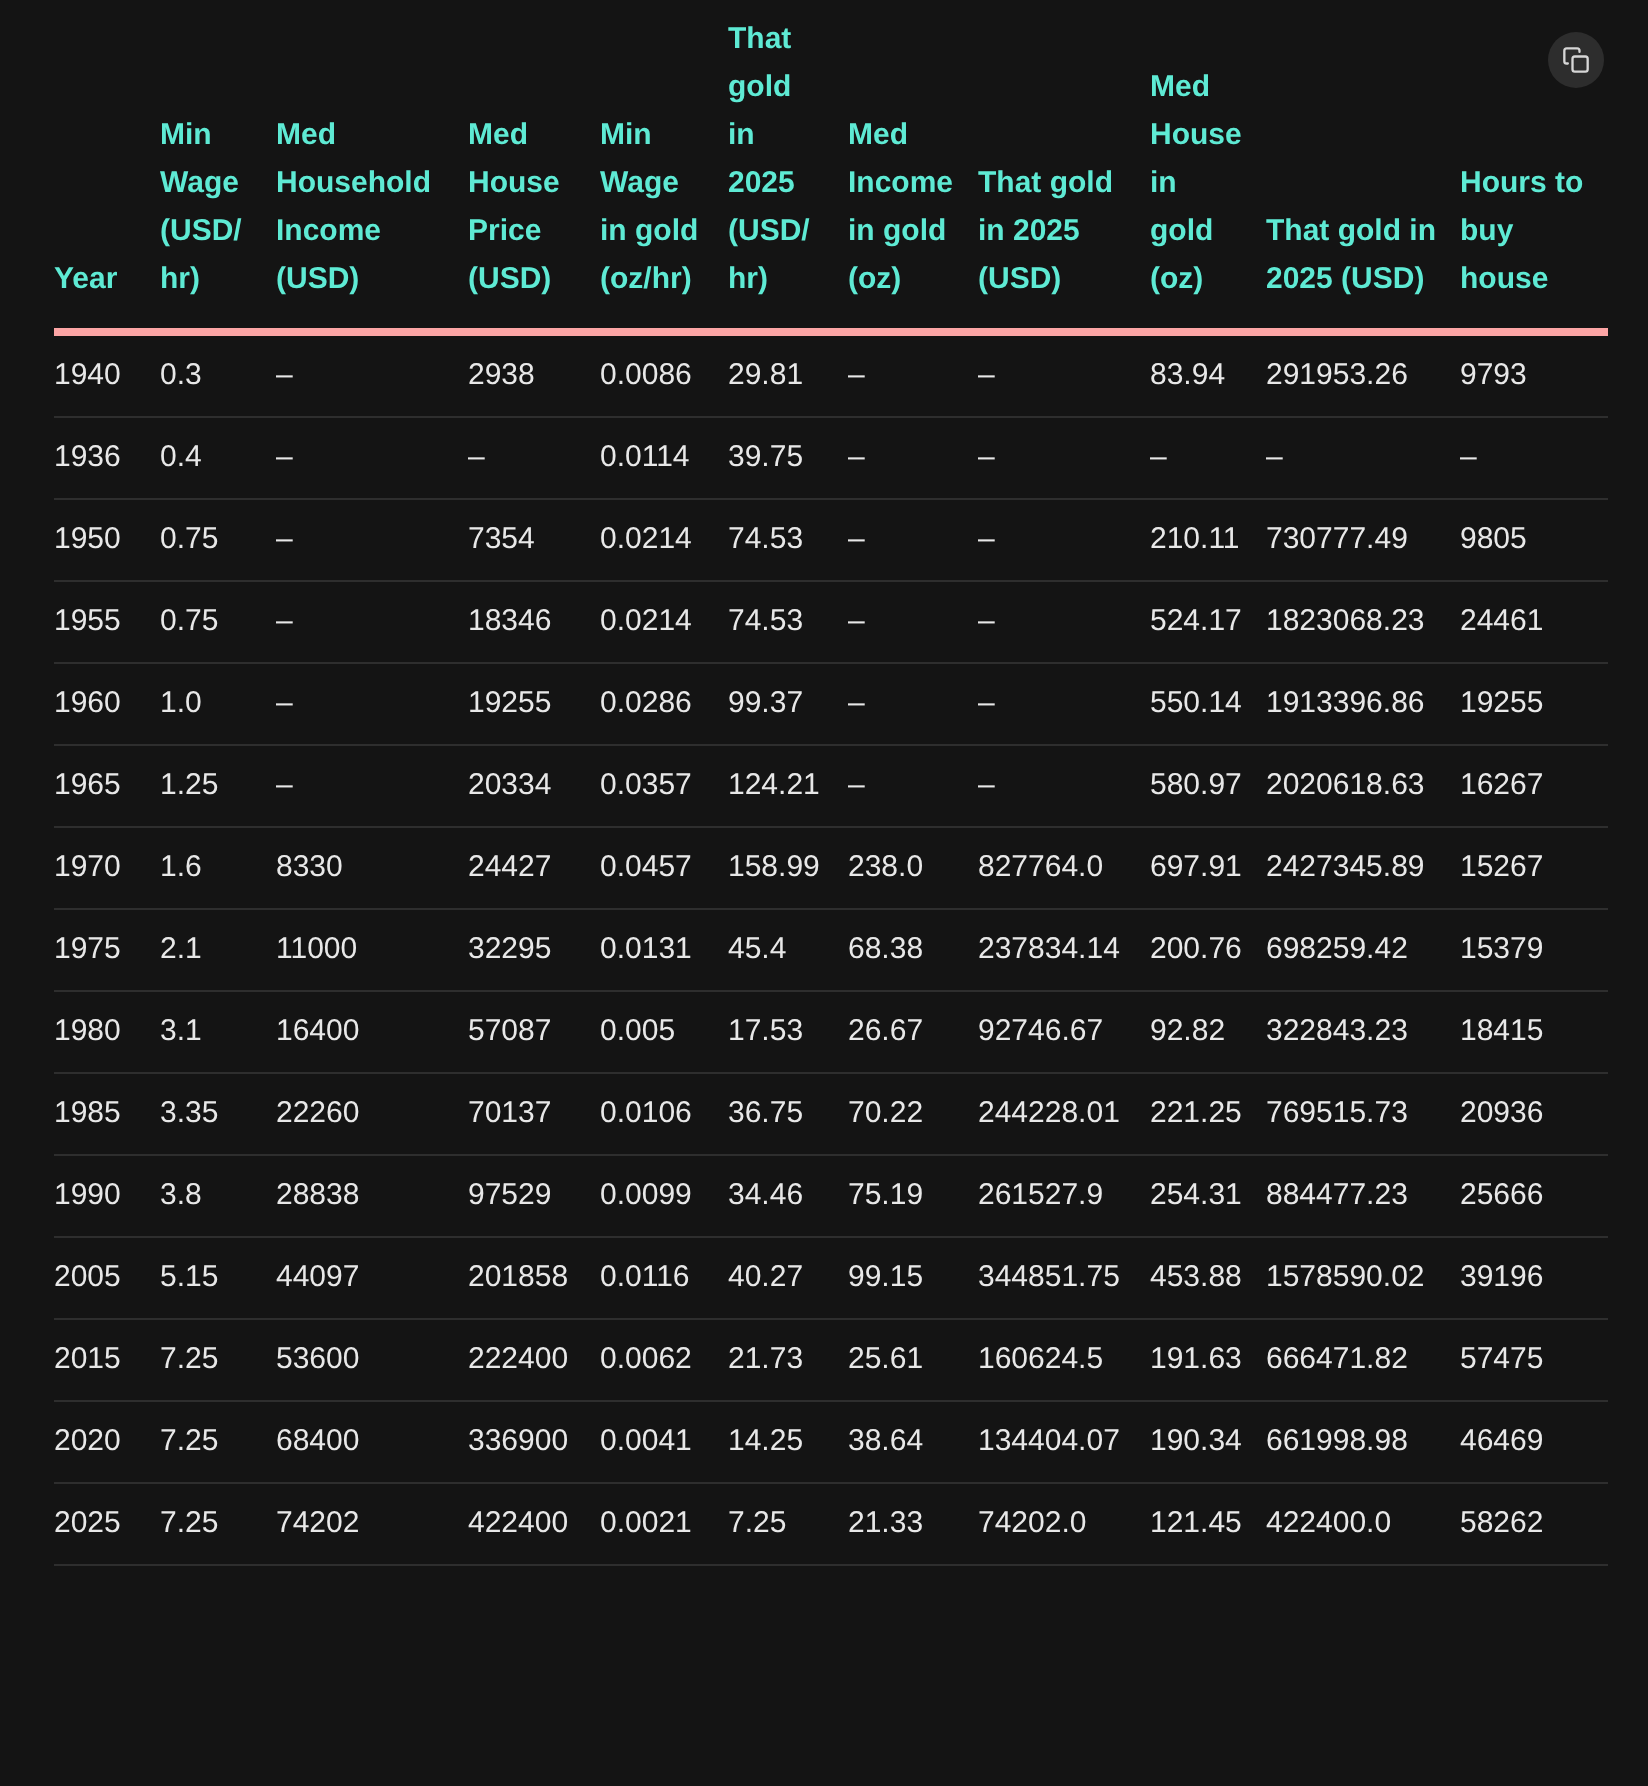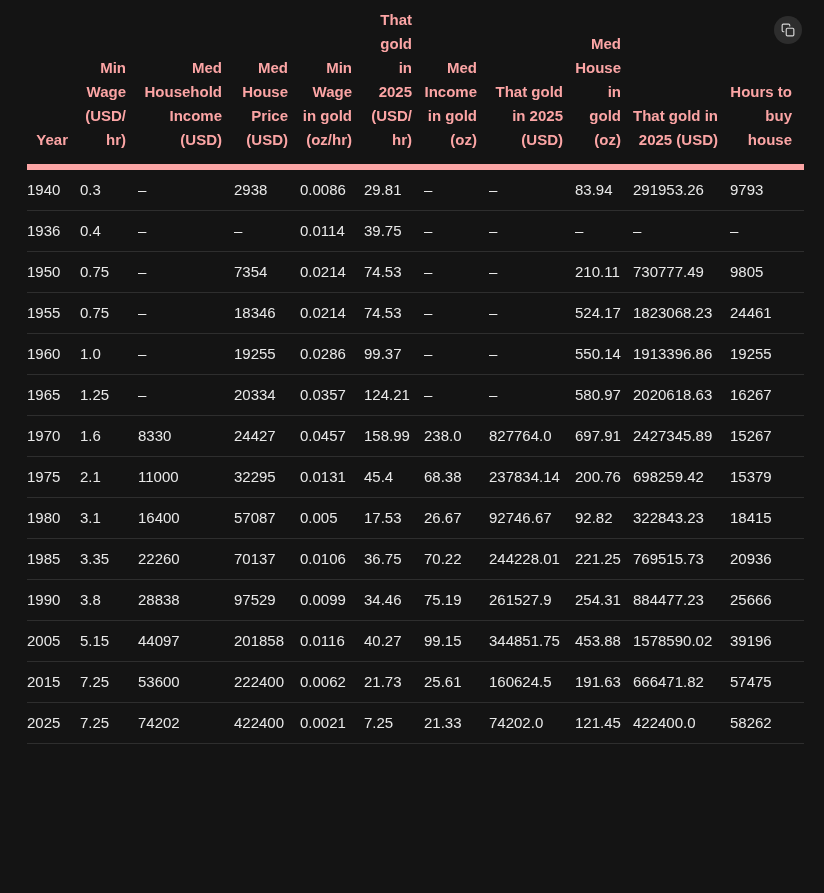--- a/index.html
+++ b/index.html
@@ -47,27 +47,27 @@
   col.c4  { width: 66px; }
   col.c5  { width: 64px; }
   col.c6  { width: 60px; }
   col.c7  { width: 65px; }
   col.c8  { width: 86px; }
   col.c9  { width: 58px; }
   col.c10 { width: 97px; }
   col.c11 { width: 74px; }
 
   thead th {
-    text-align: right;
+    text-align: left;
     vertical-align: bottom;
     font-weight: 700;
-    color: #fca5a5;
+    color: #5eead4;
     line-height: 24px;
     padding: 8px 12px 12px 0;
-    border-bottom: 6px solid #fca5a5;
+    border-bottom: 4px solid #fca5a5;
   }
 
   tbody td {
     text-align: left;
     vertical-align: middle;
     font-weight: 400;
     color: #e8e8e8;
     line-height: 16px;
     padding: 12px 12px 12px 0;
     border-bottom: 1px solid #2e2e2e;
@@ -278,20 +278,33 @@
           <td>222400</td>
           <td>0.0062</td>
           <td>21.73</td>
           <td>25.61</td>
           <td>160624.5</td>
           <td>191.63</td>
           <td>666471.82</td>
           <td>57475</td>
         </tr>
         <tr>
+          <td>2020</td>
+          <td>7.25</td>
+          <td>68400</td>
+          <td>336900</td>
+          <td>0.0041</td>
+          <td>14.25</td>
+          <td>38.64</td>
+          <td>134404.07</td>
+          <td>190.34</td>
+          <td>661998.98</td>
+          <td>46469</td>
+        </tr>
+        <tr>
           <td>2025</td>
           <td>7.25</td>
           <td>74202</td>
           <td>422400</td>
           <td>0.0021</td>
           <td>7.25</td>
           <td>21.33</td>
           <td>74202.0</td>
           <td>121.45</td>
           <td>422400.0</td>

